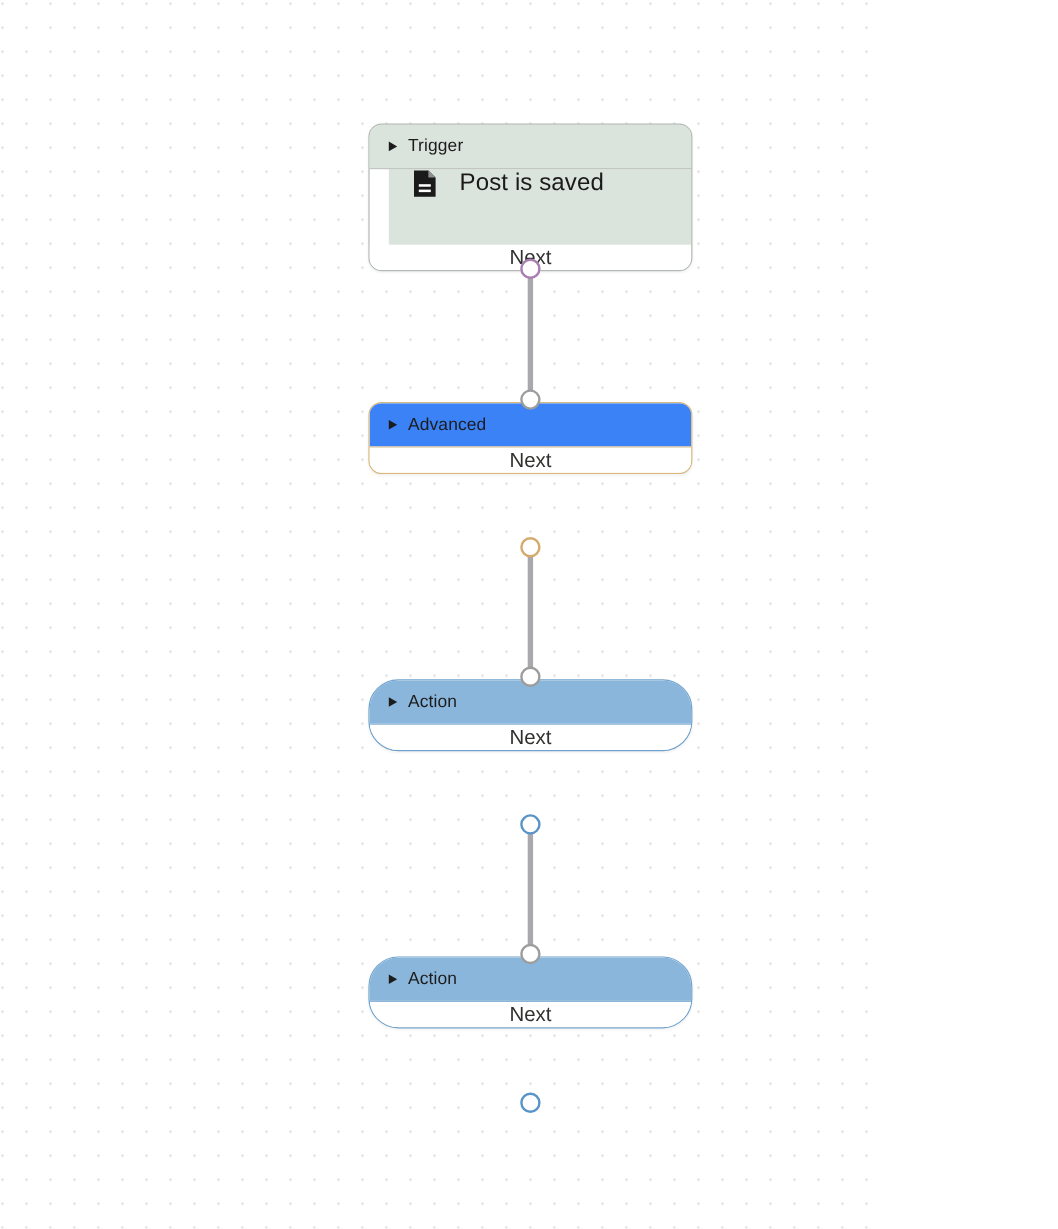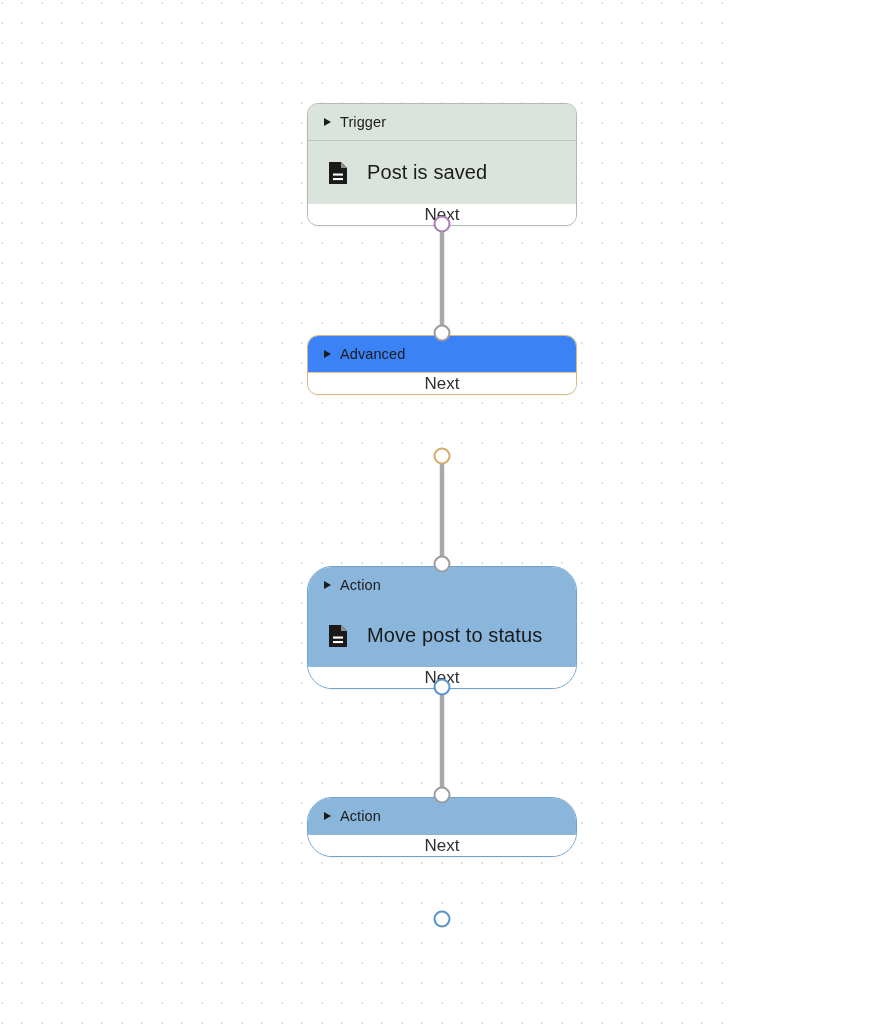--- a/index.html
+++ b/index.html
@@ -63,22 +63,23 @@
     flex: none;
   }
   .node-sep {
     height: 1px;
     background: #b6bcb7;
     opacity: 0.85;
   }
   .node-body {
     height: 63px;
     display: flex;
-    align-items: center;
+    align-items: flex-start;
     padding-left: 18px;
+    margin-left: 16px;
   }
   .node-icon {
     width: 24px; height: 24px;
     flex: none;
     margin-right: 17px;
     display: flex;
     align-items: center;
     justify-content: center;
   }
   .node-title {
@@ -169,31 +170,20 @@
       <span>Next</span>
     </div>
   </div>
 
   <div class="node c-blue" style="left:307px; top:566px;">
     <div class="node-head">
       <span class="tri"></span>
       <span>Action</span>
     </div>
     <div class="node-sep"></div>
-    <div class="node-body">
-      <span class="node-icon">
-        <svg width="22" height="24" viewBox="0 0 22 24">
-          <path d="M2 1 h12 l6 6 v16 H2 Z" fill="#1a1a1a"></path>
-          <path d="M14 1 l6 6 h-6 Z" fill="#8f8f8f"></path>
-          <rect x="6" y="12.5" width="10" height="2.1" fill="#ffffff"></rect>
-          <rect x="6" y="17" width="10" height="2.1" fill="#ffffff"></rect>
-        </svg>
-      </span>
-      <span class="node-title">Move post to status</span>
-    </div>
     <div class="node-foot">
       <span>Next</span>
     </div>
   </div>
 
   <div class="node c-blue" style="left:307px; top:797px;">
     <div class="node-head">
       <span class="tri"></span>
       <span>Action</span>
     </div>

